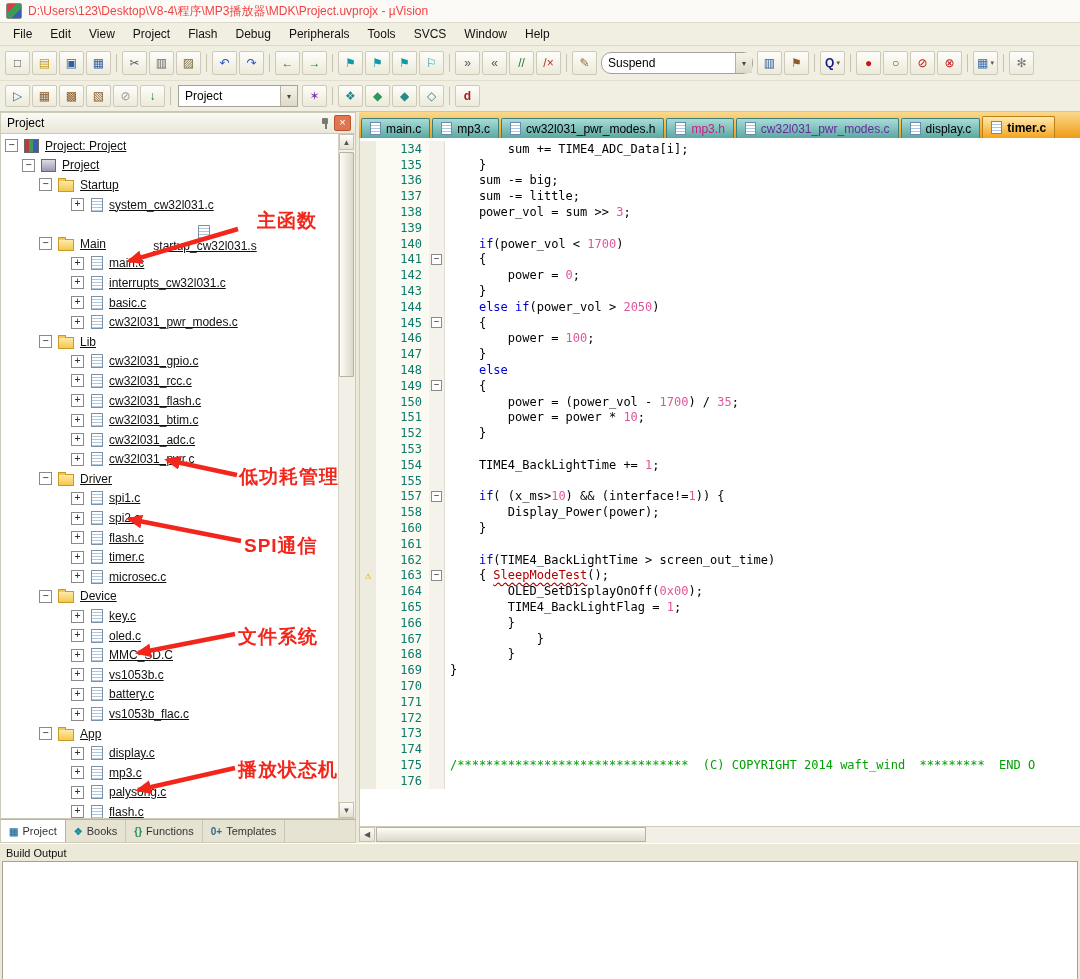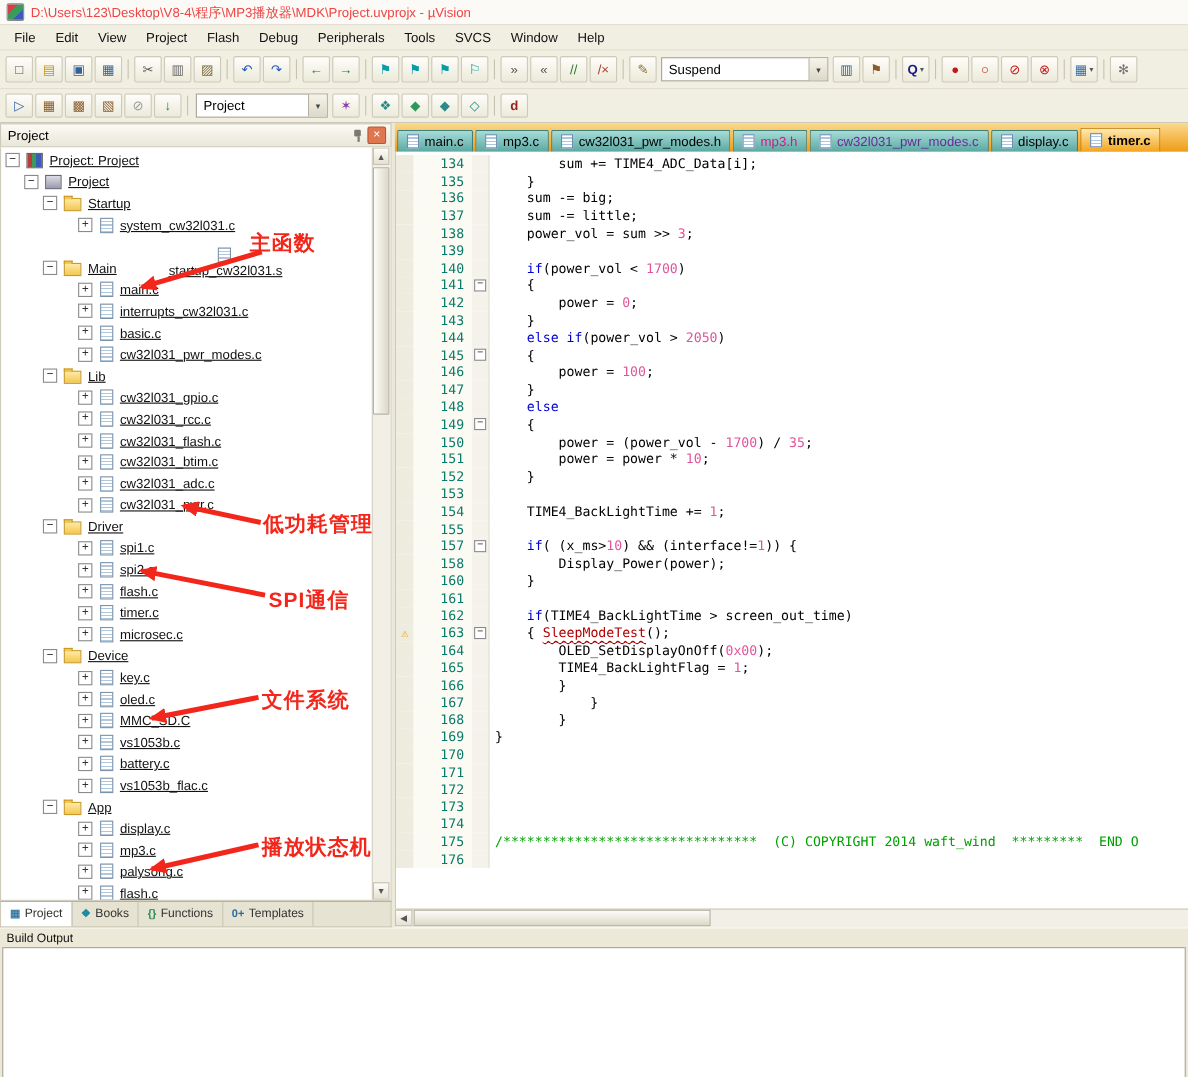--- a/index.html
+++ b/index.html
@@ -195,21 +195,21 @@
       <span class="tb-btn">
         <span class="glyph" style="color: rgb(42, 122, 42);">//</span>
       </span>
       <span class="tb-btn">
         <span class="glyph" style="color: rgb(170, 58, 42);">/×</span>
       </span>
       <span class="tb-sep"></span>
       <span class="tb-btn">
         <span class="glyph" style="color: rgb(138, 106, 42);">✎</span>
       </span>
-      <span class="tb-combo" style="width: 150px;">
+      <span class="tb-combo" style="width: 150px; border-radius: 10px;">
         <span class="combo-text">Suspend</span>
         <span class="combo-arrow">▾</span>
       </span>
       <span class="tb-btn">
         <span class="glyph" style="color: rgb(42, 90, 154);">▥</span>
       </span>
       <span class="tb-btn">
         <span class="glyph" style="color: rgb(138, 90, 42);">⚑</span>
       </span>
       <span class="tb-sep"></span>
@@ -483,21 +483,21 @@
               <defs>
                 <marker id="ah" markerUnits="userSpaceOnUse" markerWidth="16" markerHeight="14" refX="13" refY="7" orient="auto">
                   <path d="M0,0 L16,7 L0,14 z" fill="#f2261b"></path>
                 </marker>
               </defs>
               <line x1="237" y1="95" x2="128" y2="127" stroke="#f2261b" stroke-width="4.5" marker-end="url(#ah)"></line>
               <line x1="236" y1="341" x2="166" y2="326" stroke="#f2261b" stroke-width="4.5" marker-end="url(#ah)"></line>
               <line x1="240" y1="407" x2="128" y2="385" stroke="#f2261b" stroke-width="4.5" marker-end="url(#ah)"></line>
               <line x1="234" y1="500" x2="137" y2="519" stroke="#f2261b" stroke-width="4.5" marker-end="url(#ah)"></line>
               <line x1="234" y1="634" x2="137" y2="656" stroke="#f2261b" stroke-width="4.5" marker-end="url(#ah)"></line>
-            </svg><div class="anno-text" style="left: 226px; top: 74px; text-align: center;">主函数</div><div class="anno-text" style="left: 238px; top: 330px;">低功耗管理</div><div class="anno-text" style="left: 243px; top: 399px;">SPI通信</div><div class="anno-text" style="left: 237px; top: 490px;">文件系统</div><div class="anno-text" style="left: 237px; top: 623px;">播放状态机</div></div>
+            </svg><div class="anno-text" style="left: 256px; top: 74px; text-align: center;">主函数</div><div class="anno-text" style="left: 238px; top: 330px;">低功耗管理</div><div class="anno-text" style="left: 243px; top: 399px;">SPI通信</div><div class="anno-text" style="left: 237px; top: 490px;">文件系统</div><div class="anno-text" style="left: 237px; top: 623px;">播放状态机</div></div>
       </div>
       <div class="panel-tabbar">
           <span class="btab active">
             <span class="btab-icon" style="color: rgb(58, 124, 165);">▦</span>
             <span>Project</span>
           </span>
           <span class="btab">
             <span class="btab-icon" style="color: rgb(26, 138, 160);">❖</span>
             <span>Books</span>
           </span>

